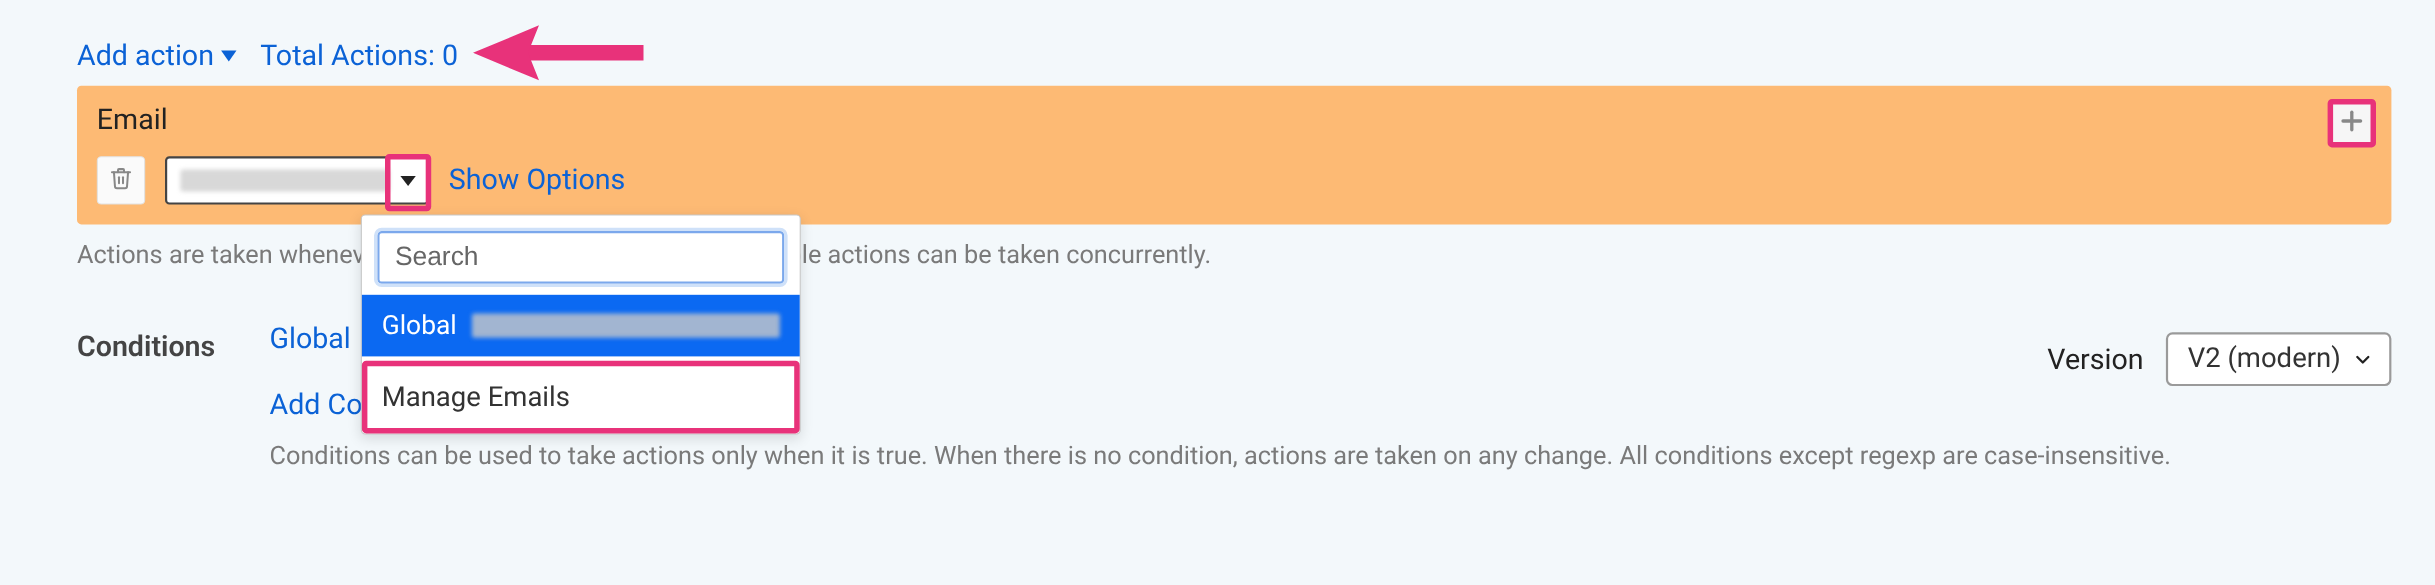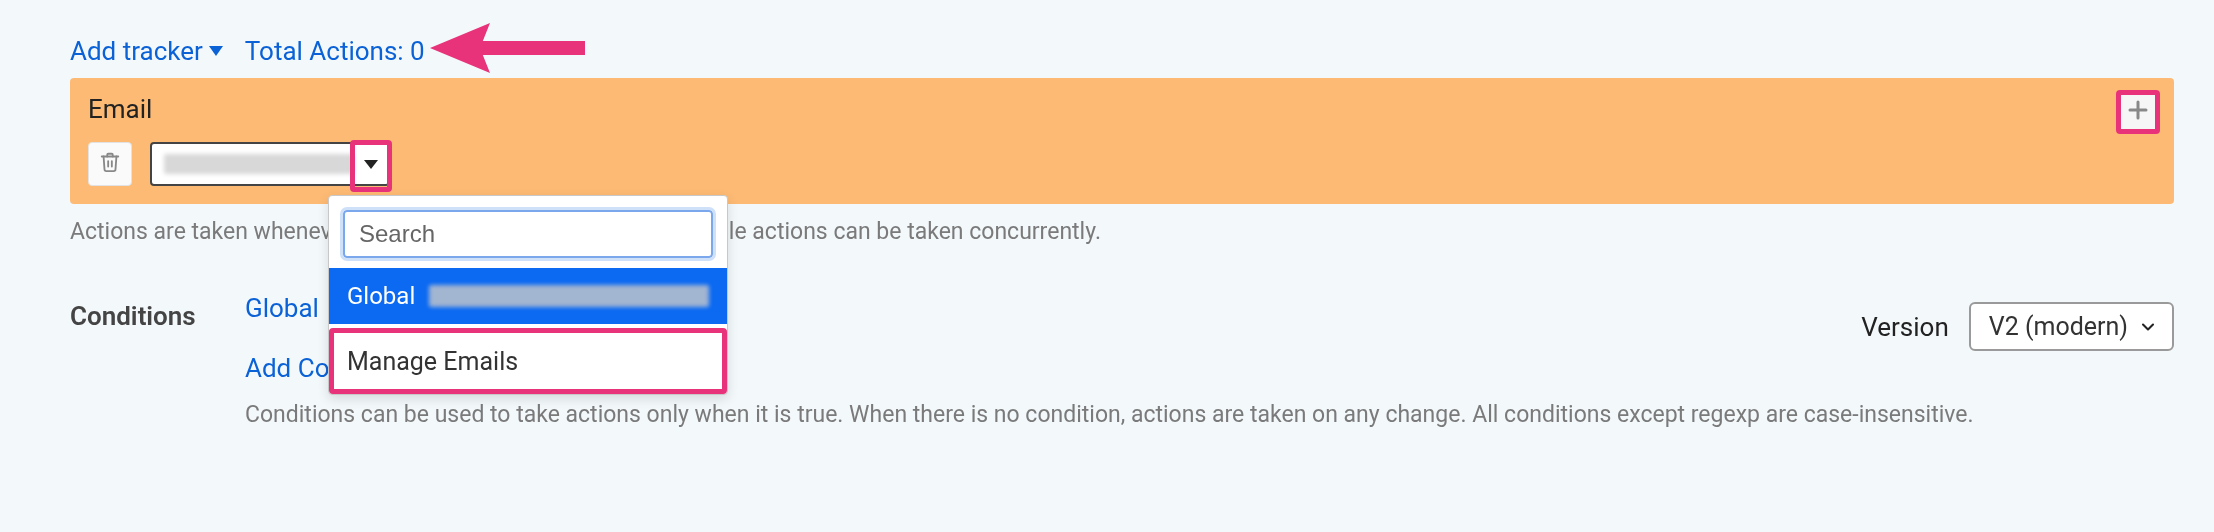--- a/index.html
+++ b/index.html
@@ -286,21 +286,21 @@
 </style>
 </head>
 <body>
 
 <div class="container">
 
   <div class="row">
     <div class="content-col">
       <div class="top-row">
         <span class="add-action">
-          <span>Add tracker</span>
+          <span>Add action</span>
           <span class="caret-down"></span>
         </span>
         <span class="total-actions">
           <span>Total Actions:</span> <span>0</span>
         </span>
       </div>
 
       <div class="email-panel">
         <div class="email-title">Email</div>
         <div class="email-row">
@@ -315,20 +315,21 @@
                 </svg>
             </span>
           </div>
           <div class="select-box">
             <div class="select-value"></div>
             <div class="select-caret-wrap">
               <span class="select-caret"></span>
             </div>
             <div class="highlight-caret"></div>
           </div>
+          <span class="show-options link">Show Options</span>
         </div>
 
         <div class="plus-box">
           <span class="plus-icon">
             <svg width="24" height="24" viewBox="0 0 24 24" fill="none" stroke="#888" stroke-width="3" stroke-linecap="round">
                 <line x1="12" y1="4" x2="12" y2="20"></line>
                 <line x1="4" y1="12" x2="20" y2="12"></line>
               </svg>
           </span>
         </div>

